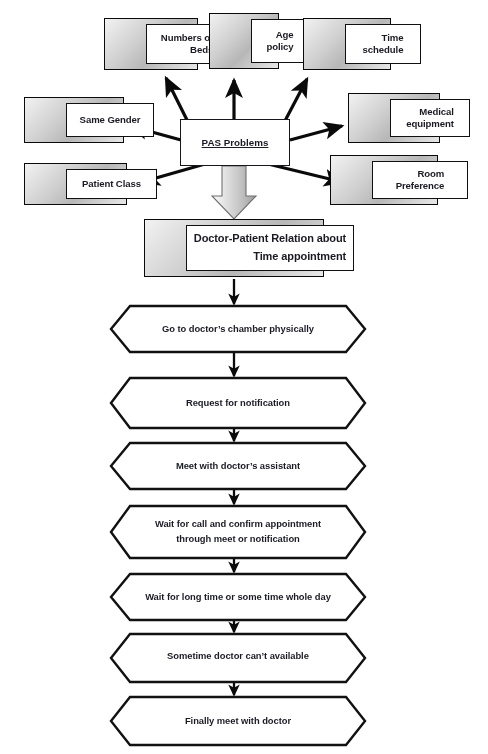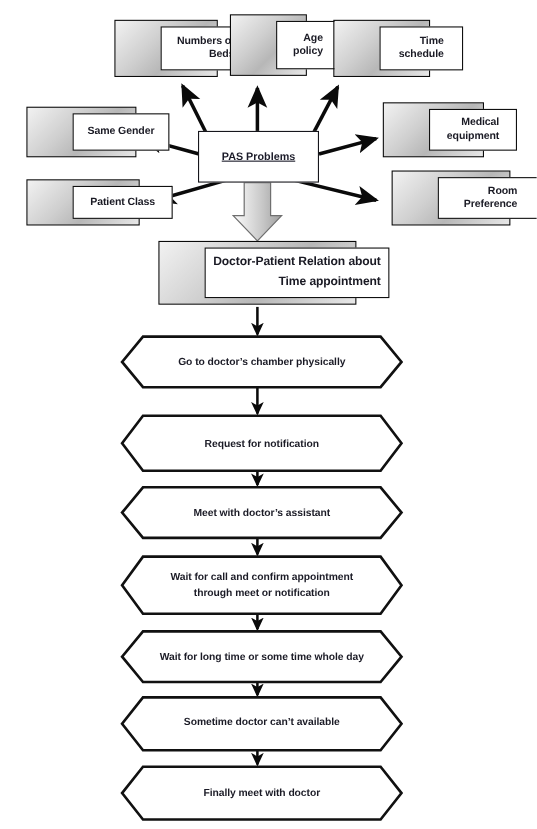--- a/index.html
+++ b/index.html
@@ -160,21 +160,21 @@
 
   <div class="bevel-box" style="left:24px; top:163px; width:103px; height:42px;">
     <div class="inner" style="white-space:pre-line;">Patient Class</div>
   </div>
 
   <div class="bevel-box" style="left:348px; top:93px; width:92px; height:50px;">
     <div class="inner" style="white-space:pre-line;">Medical
 equipment</div>
   </div>
 
-  <div class="bevel-box" style="left:356px; top:155px; width:108px; height:50px;">
+  <div class="bevel-box" style="left:330px; top:155px; width:108px; height:50px;">
     <div class="inner" style="white-space:pre-line;">Room
 Preference</div>
   </div>
 
   <div class="plain-box" style="left:180px; top:119px; width:110px; height:47px;">
     <span>PAS Problems</span>
   </div>
 
   <div class="bevel-box" style="left:144px; top:219px; width:180px; height:58px;">
     <div class="inner" style="white-space:pre-line; font-size:11px; line-height:1.6;">Doctor-Patient Relation about

